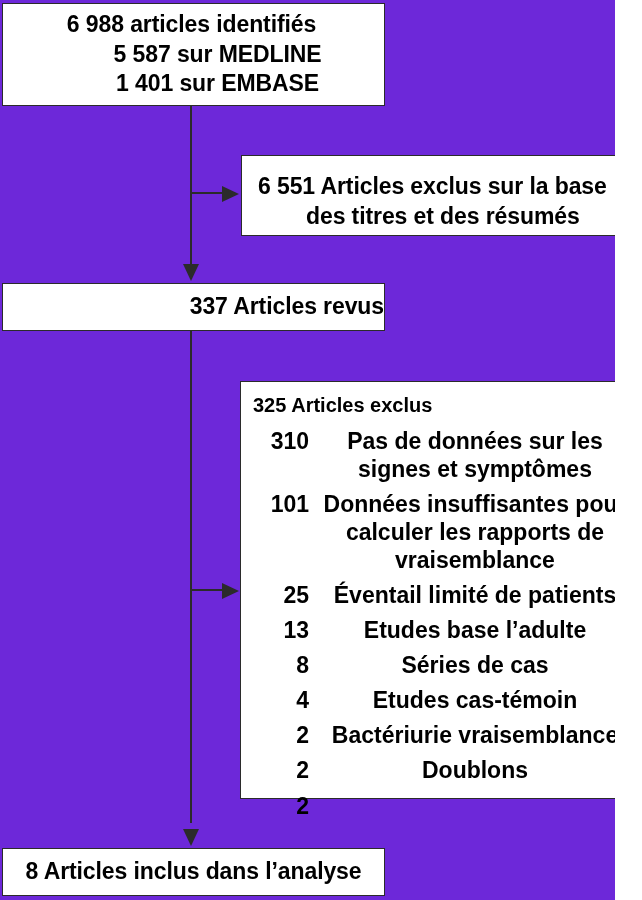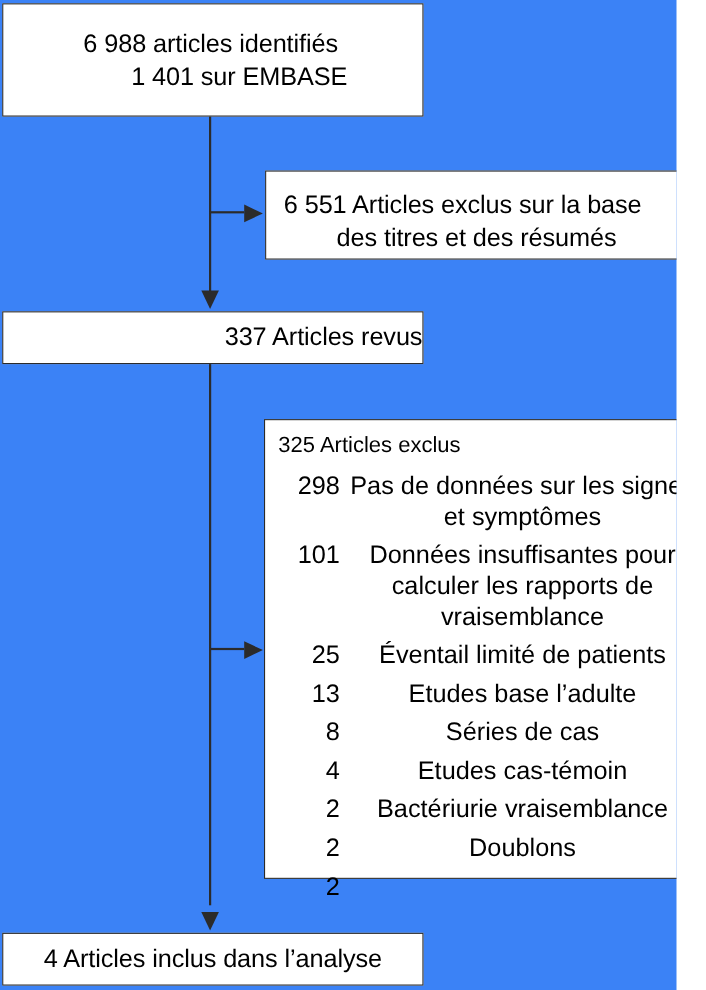--- a/index.html
+++ b/index.html
@@ -8,22 +8,23 @@
     background: #ffffff;
   }
   body {
     font-family: "Liberation Sans", sans-serif;
     color: #000000;
   }
   #flowchart {
     position: relative;
     width: 615px;
     height: 900px;
-    background: #3b82f6;
+    background: #6d28d9;
     overflow: hidden;
+    font-weight: bold;
   }
   .box {
     position: absolute;
     box-sizing: border-box;
     border: 1.5px solid #2b2b2b;
     background: #ffffff;
     display: flex;
     flex-direction: column;
     justify-content: center;
   }
@@ -132,20 +133,21 @@
   #hline-branch-2   { left: 190px; top: 589px;  width: 32px; }
   #arrow-branch-2   { left: 222px; top: 583px; }
 </style>
 </head>
 <body>
 
 <div id="flowchart">
 
   <div class="box" id="box-identified">
     <div class="box-line l1">6 988 articles identifiés</div>
+    <div class="box-line l2">5 587 sur MEDLINE</div>
     <div class="box-line l3">1 401 sur EMBASE</div>
   </div>
 
   <div class="vline" id="vline-main-top"></div>
   <div class="arrow-down" id="arrow-main-top"></div>
   <div class="hline" id="hline-branch-1"></div>
   <div class="arrow-right" id="arrow-branch-1"></div>
 
   <div class="box" id="box-excluded-titles">
     <div class="box-line l1">6 551 Articles exclus sur la base</div>
@@ -158,21 +160,21 @@
 
   <div class="vline" id="vline-main-mid"></div>
   <div class="arrow-down" id="arrow-main-mid"></div>
   <div class="hline" id="hline-branch-2"></div>
   <div class="arrow-right" id="arrow-branch-2"></div>
 
   <div class="box" id="box-excluded-detail">
     <div class="heading">325 Articles exclus</div>
     <div id="reason-list">
         <div class="reason">
-          <span class="num">298</span>
+          <span class="num">310</span>
           <span class="txt">Pas de données sur les signes et symptômes</span>
         </div>
         <div class="reason">
           <span class="num">101</span>
           <span class="txt">Données insuffisantes pour calculer les rapports de vraisemblance</span>
         </div>
         <div class="reason">
           <span class="num">25</span>
           <span class="txt">Éventail limité de patients</span>
         </div>
@@ -196,16 +198,16 @@
           <span class="num">2</span>
           <span class="txt">Doublons</span>
         </div>
         <div class="reason">
           <span class="num">2</span>
         </div>
       </div>
   </div>
 
   <div class="box" id="box-included">
-    <div class="box-line">4 Articles inclus dans l’analyse</div>
+    <div class="box-line">8 Articles inclus dans l’analyse</div>
   </div>
 
 </div>
 
 </body></html>

